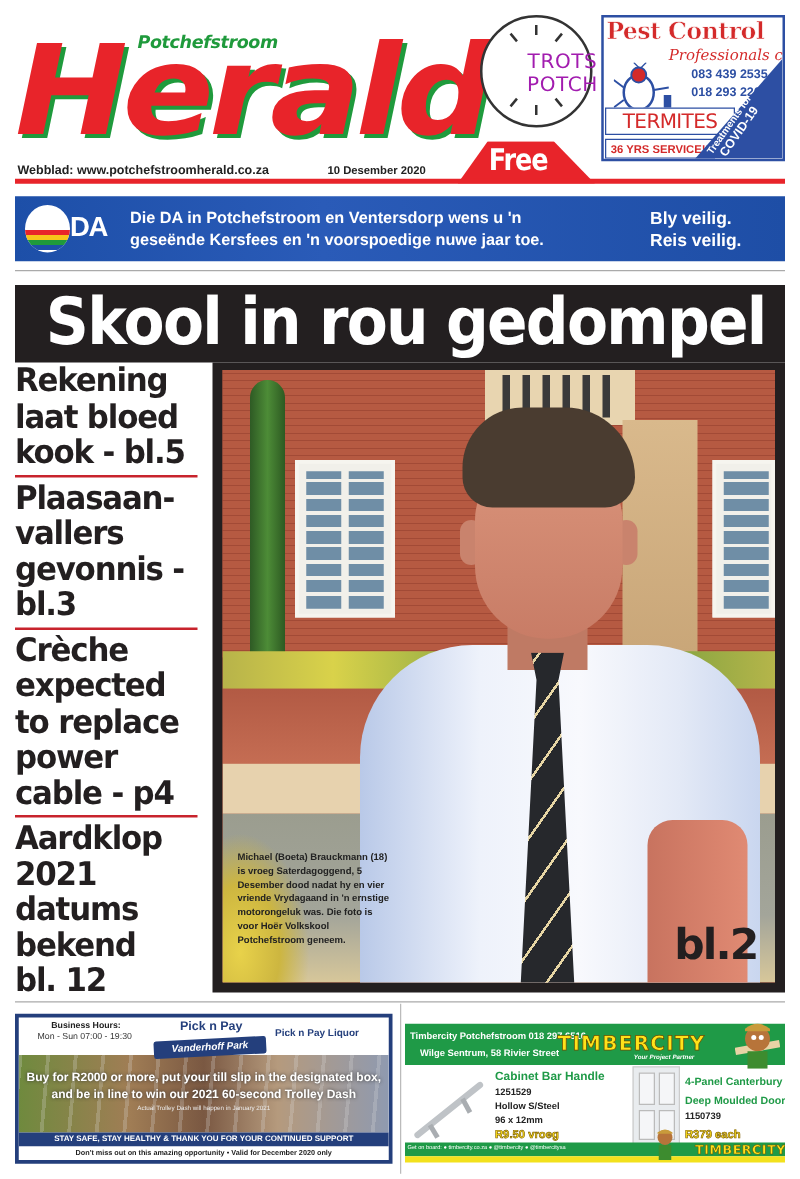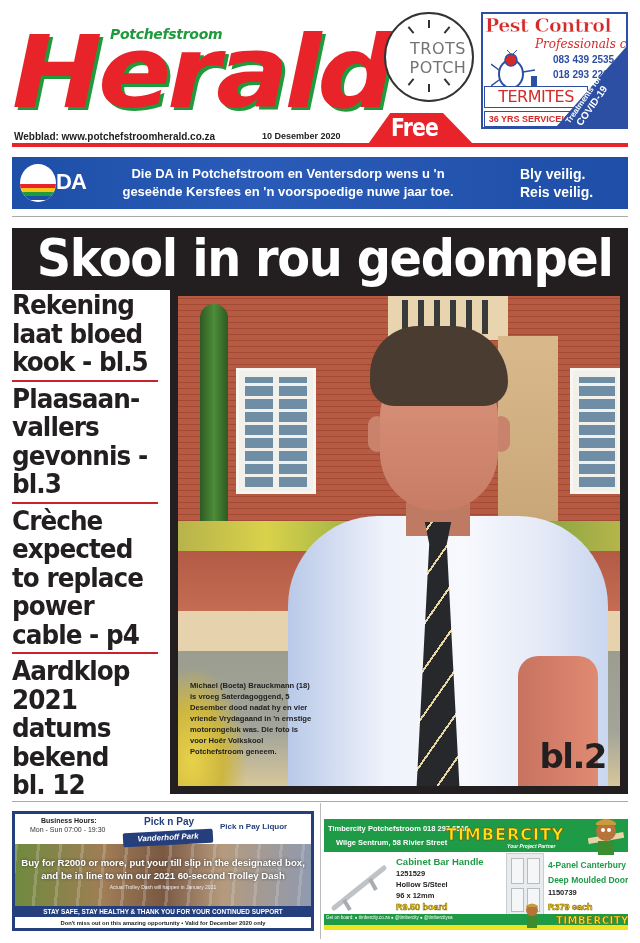--- a/index.html
+++ b/index.html
@@ -11,42 +11,42 @@
     .logo-wrap { position: absolute; left: 10px; top: 6px; width: 360px; height: 120px; }
     .logo-sub { position: absolute; left: 100px; top: 20px; font-family: "DejaVu Sans", sans-serif; font-weight: bold; font-style: italic; color: #1f9a3c; font-size: 14px; letter-spacing: -0.3px; }
     .logo-main { position: absolute; left: 2px; top: 12px; font-family: "DejaVu Sans", sans-serif; font-weight: 900; font-style: italic; font-size: 100px; line-height: 110px; color: #e8242a; letter-spacing: -4px; transform: scaleX(1.08); transform-origin: left center; text-shadow: 3px 3px 0 #1f9a3c; }
     .webblad { position: absolute; left: 14px; top: 131px; font-size: 10px; font-weight: bold; color: #222; }
     .date { position: absolute; left: 262px; top: 131px; font-size: 9px; font-weight: bold; color: #222; }
     .red-rule { position: absolute; left: 12px; top: 143px; width: 616px; height: 4px; background: #e8242a; }
     .free-tab { position: absolute; left: 366px; top: 113px; width: 110px; height: 34px; background: #e8242a; clip-path: polygon(22% 0, 70% 0, 100% 100%, 0 100%); }
     .free-label { position: absolute; left: 391px; top: 114px; font-family: "DejaVu Sans", sans-serif; font-weight: 900; font-size: 24px; color: #fff; letter-spacing: -1px; transform: scaleX(0.85); transform-origin: left; }
 
     .trots { position: absolute; left: 384px; top: 12px; width: 90px; height: 90px; border: 2px solid #333; border-radius: 50%; background: #fff; }
-    .trots-text { position: absolute; left: 0; top: 25px; width: 104px; text-align: center; font-family: "DejaVu Sans", sans-serif; font-size: 16px; font-weight: 500; line-height: 19px; color: #737373; letter-spacing: 0.5px; }
+    .trots-text { position: absolute; left: 12px; top: 25px; width: 104px; text-align: center; font-family: "DejaVu Sans", sans-serif; font-size: 16px; font-weight: 500; line-height: 19px; color: #a21caf; letter-spacing: 0.5px; }
     .ray { position: absolute; width: 2px; height: 8px; background: #333; }
 
     .pest { position: absolute; left: 481px; top: 12px; width: 147px; height: 117px; border: 2px solid #2d4fa3; background: #fff; overflow: hidden; }
     .pest-title { position: absolute; left: 2px; top: 0px; font-family: "DejaVu Serif", serif; font-weight: bold; font-size: 19px; color: #d42a2a; letter-spacing: -0.5px; white-space: nowrap; -webkit-text-stroke: 0.5px #fff; }
     .pest-prof { position: absolute; left: 52px; top: 23px; font-family: "DejaVu Serif", serif; font-style: italic; font-size: 12px; color: #d42a2a; white-space: nowrap; }
     .pest-phone { position: absolute; left: 70px; font-weight: bold; font-size: 10px; color: #2d4fa3; }
     .pest-bug { position: absolute; left: 8px; top: 36px; width: 52px; height: 42px; }
     .termites { position: absolute; left: 1px; top: 72px; width: 104px; height: 22px; border: 1px solid #2d4fa3; background: #fff; font-family: "DejaVu Sans", sans-serif; font-weight: 400; font-size: 16px; color: #d42a2a; text-align: center; line-height: 20px; letter-spacing: -0.5px; }
     .service { position: absolute; left: 1px; top: 97px; width: 88px; height: 16px; border: 1px solid #2d4fa3; background: #fff; font-weight: bold; font-size: 9px; color: #d42a2a; text-align: center; line-height: 14px; }
     .covid-corner { position: absolute; right: 0; bottom: 0; width: 70px; height: 80px; background: #2d4fa3; clip-path: polygon(100% 0, 100% 100%, 0 100%); }
     .covid-text { position: absolute; right: -2px; bottom: 14px; width: 80px; transform: rotate(-55deg); transform-origin: center; font-size: 8px; font-weight: bold; color: #fff; text-align: center; line-height: 10px; }
 
     
     .da-banner { position: absolute; left: 12px; top: 157px; width: 616px; height: 52px; background: linear-gradient(90deg, #1d4fa8 0%, #2a5bb8 40%, #1e4ea6 100%); }
     .da-logo { position: absolute; left: 8px; top: 7px; width: 36px; height: 38px; border-radius: 50%; background: #fff; overflow: hidden; }
     .da-logo .b1 { position: absolute; left: 0; top: 20px; width: 36px; height: 4px; background: #e8242a; }
     .da-logo .b2 { position: absolute; left: 0; top: 24px; width: 36px; height: 4px; background: #f7c41a; }
     .da-logo .b3 { position: absolute; left: 0; top: 28px; width: 36px; height: 4px; background: #1f9a3c; }
     .da-logo .b4 { position: absolute; left: 0; top: 32px; width: 36px; height: 4px; background: #1d4fa8; }
     .da-text-logo { position: absolute; left: 44px; top: 12px; font-size: 22px; font-weight: bold; color: #fff; letter-spacing: -1px; }
-    .da-msg { position: absolute; left: 76px; top: 8px; width: 400px; font-size: 13px; font-weight: bold; color: #fff; line-height: 18px; text-align: center; }
+    .da-msg { position: absolute; left: 92px; top: 8px; width: 400px; font-size: 13px; font-weight: bold; color: #fff; line-height: 18px; }
     .da-safe { position: absolute; left: 508px; top: 8px; font-size: 14px; font-weight: bold; color: #fff; line-height: 18px; }
 
     .grey-rule { position: absolute; left: 12px; height: 1px; background: #aaa; width: 616px; }
 
     
     .headline-bar { position: absolute; left: 12px; top: 228px; width: 616px; height: 62px; background: #231f20; }
     .headline { position: absolute; left: 0; top: 0; width: 616px; text-align: center; font-family: "DejaVu Sans", sans-serif; font-weight: 900; font-size: 52px; line-height: 60px; color: #fff; letter-spacing: -1.5px; transform: scaleX(0.92); transform-origin: center; white-space: nowrap; }
 
     
     .teasers { position: absolute; left: 12px; top: 291px; width: 156px; }
@@ -305,21 +305,21 @@
 
   <svg class="tc-handle" viewBox="0 0 60 50">
     <line x1="4" y1="46" x2="54" y2="6" stroke="#bfc3c7" stroke-width="5" stroke-linecap="round"></line>
     <line x1="14" y1="38" x2="20" y2="48" stroke="#a9adb1" stroke-width="4"></line>
     <line x1="40" y1="17" x2="46" y2="28" stroke="#a9adb1" stroke-width="4"></line>
   </svg>
   <div class="tc-p1-name">Cabinet Bar Handle</div>
   <div class="tc-p1-l" style="top:53px;">1251529</div>
   <div class="tc-p1-l" style="top:64px;">Hollow S/Steel</div>
   <div class="tc-p1-l" style="top:75px;">96 x 12mm</div>
-  <div class="tc-price" style="left:72px;top:86px;">R9.50 board</div>
+  <div class="tc-price" style="left:72px;top:86px;">R9.50 vroeg</div>
 
   <div class="tc-door">
     <span class="p" style="left:4px;top:4px;width:13px;height:26px;"></span>
     <span class="p" style="left:20px;top:4px;width:13px;height:26px;"></span>
     <span class="p" style="left:4px;top:34px;width:13px;height:24px;"></span>
     <span class="p" style="left:20px;top:34px;width:13px;height:24px;"></span>
   </div>
   <div class="tc-p2-name" style="top:44px;">4-Panel Canterbury</div>
   <div class="tc-p2-name" style="top:59px;">Deep Moulded Door</div>
   <div class="tc-p1-l" style="left:224px;top:72px;">1150739</div>

